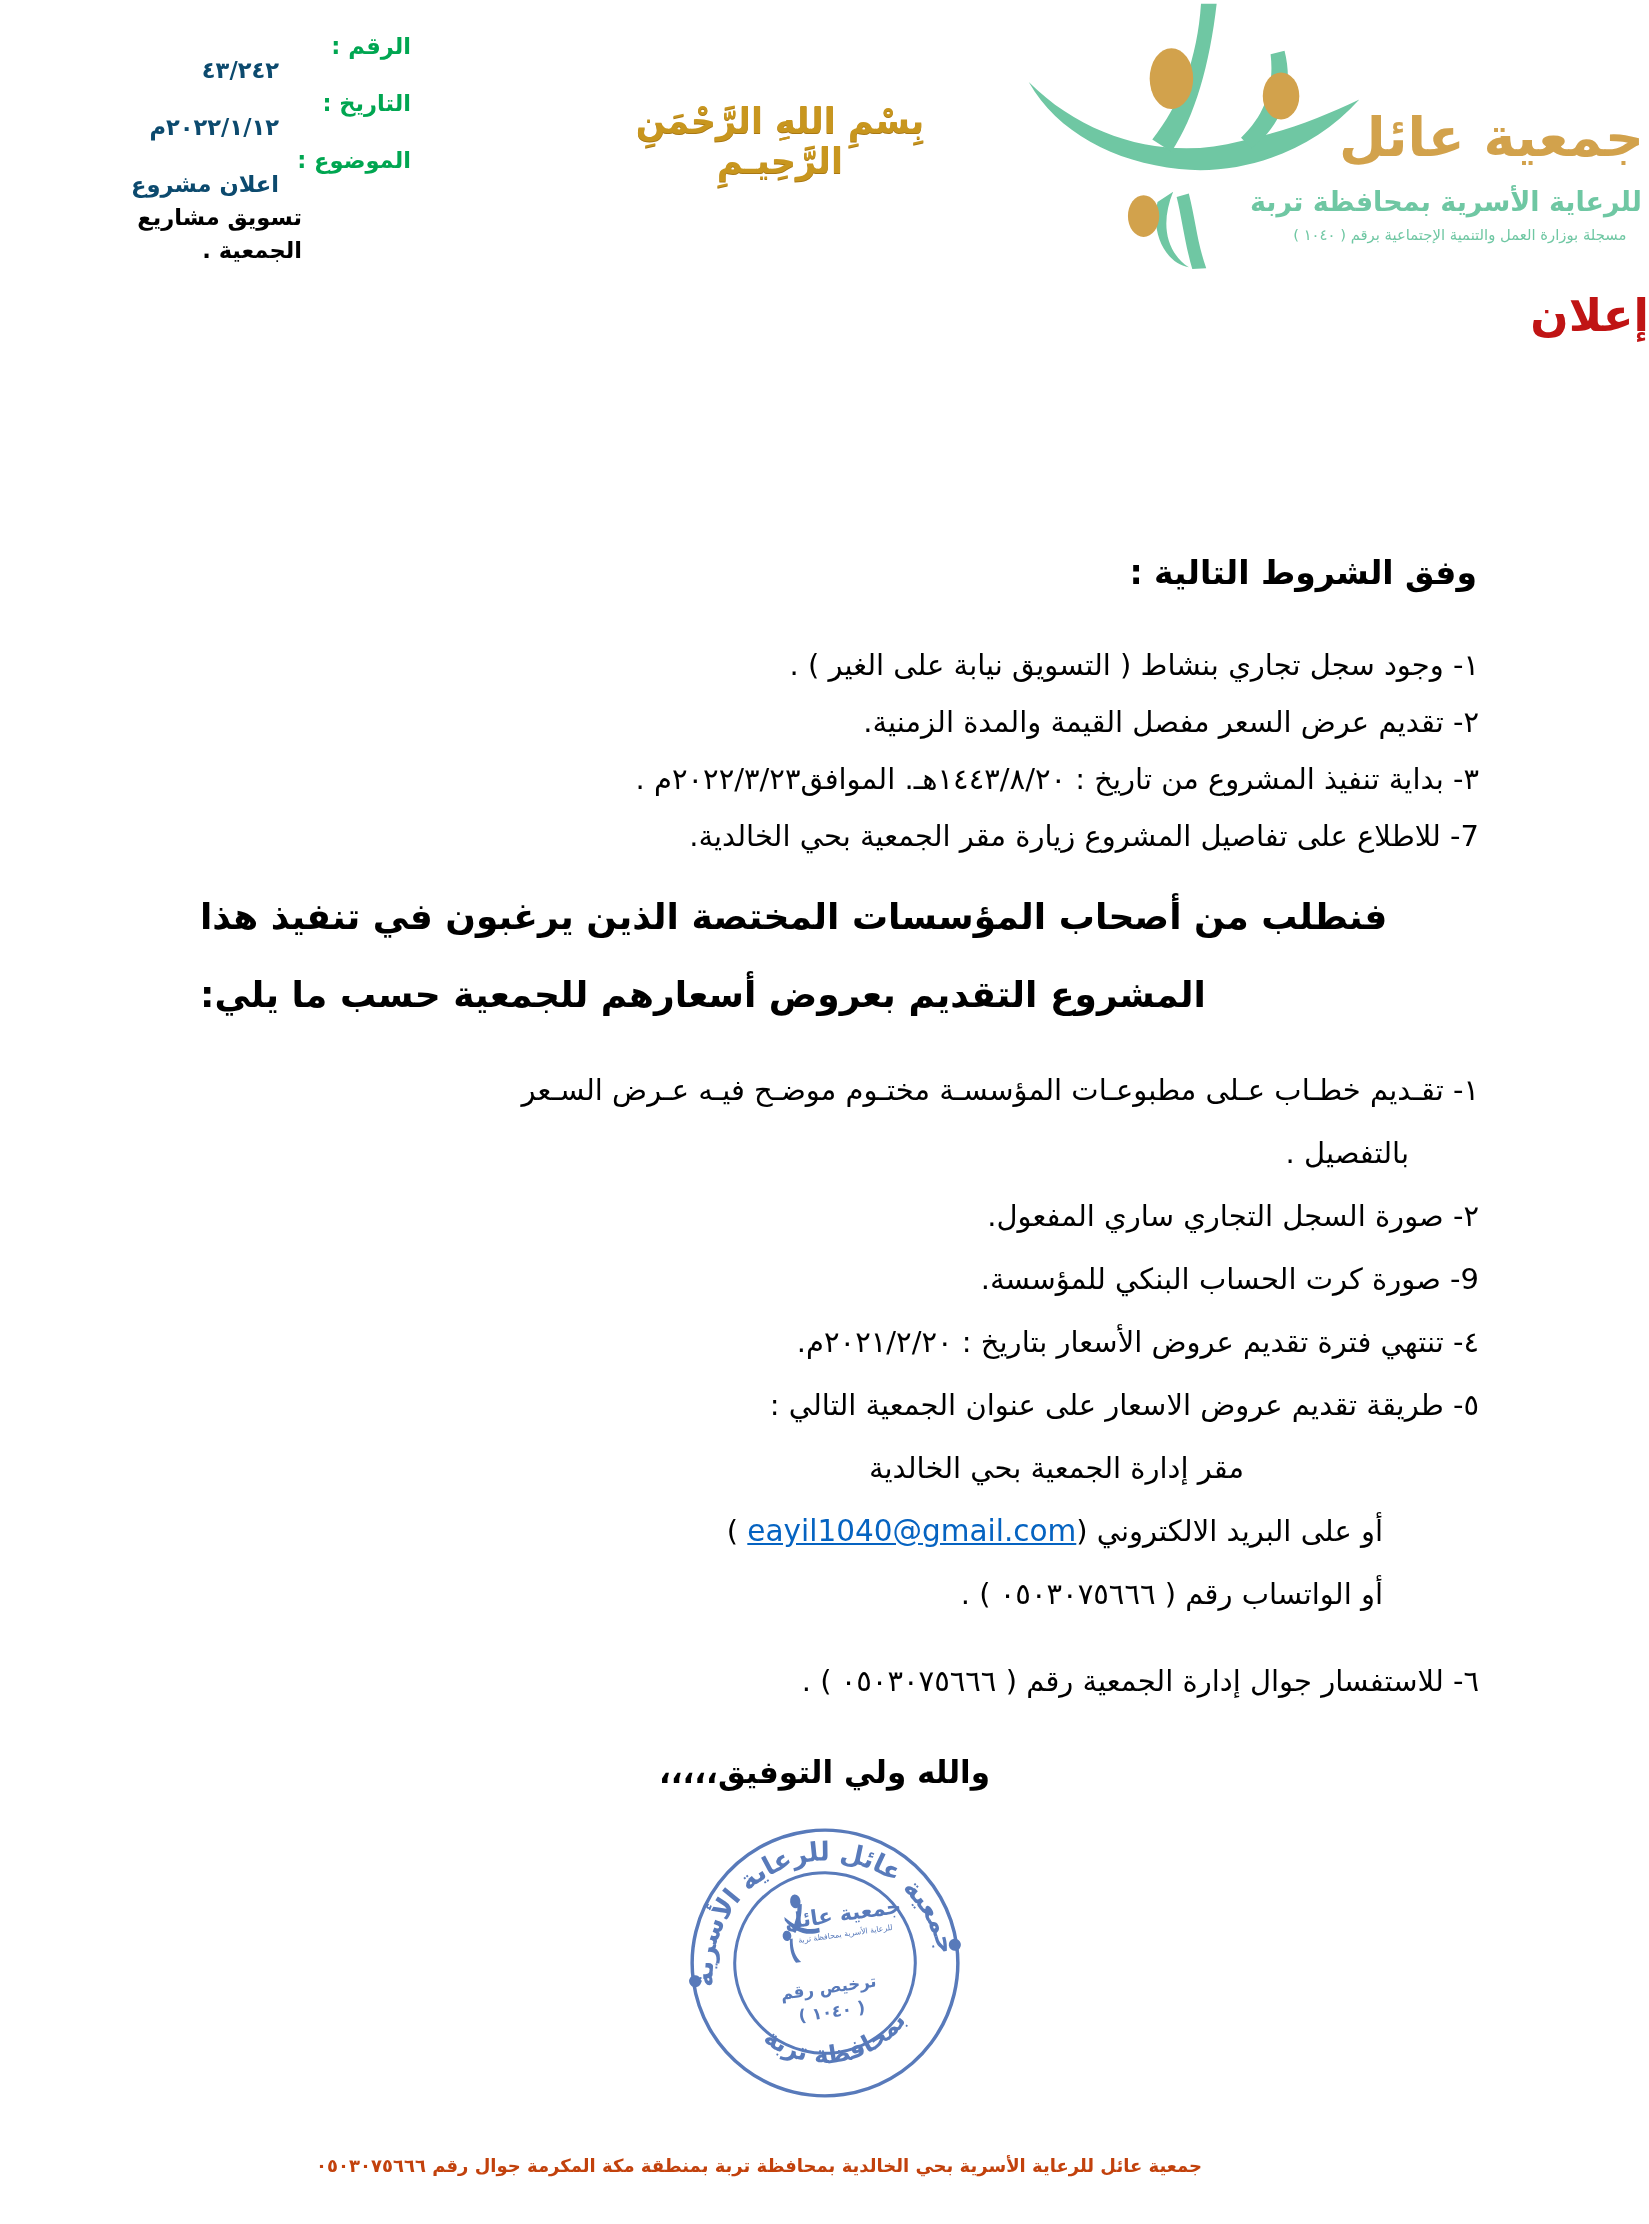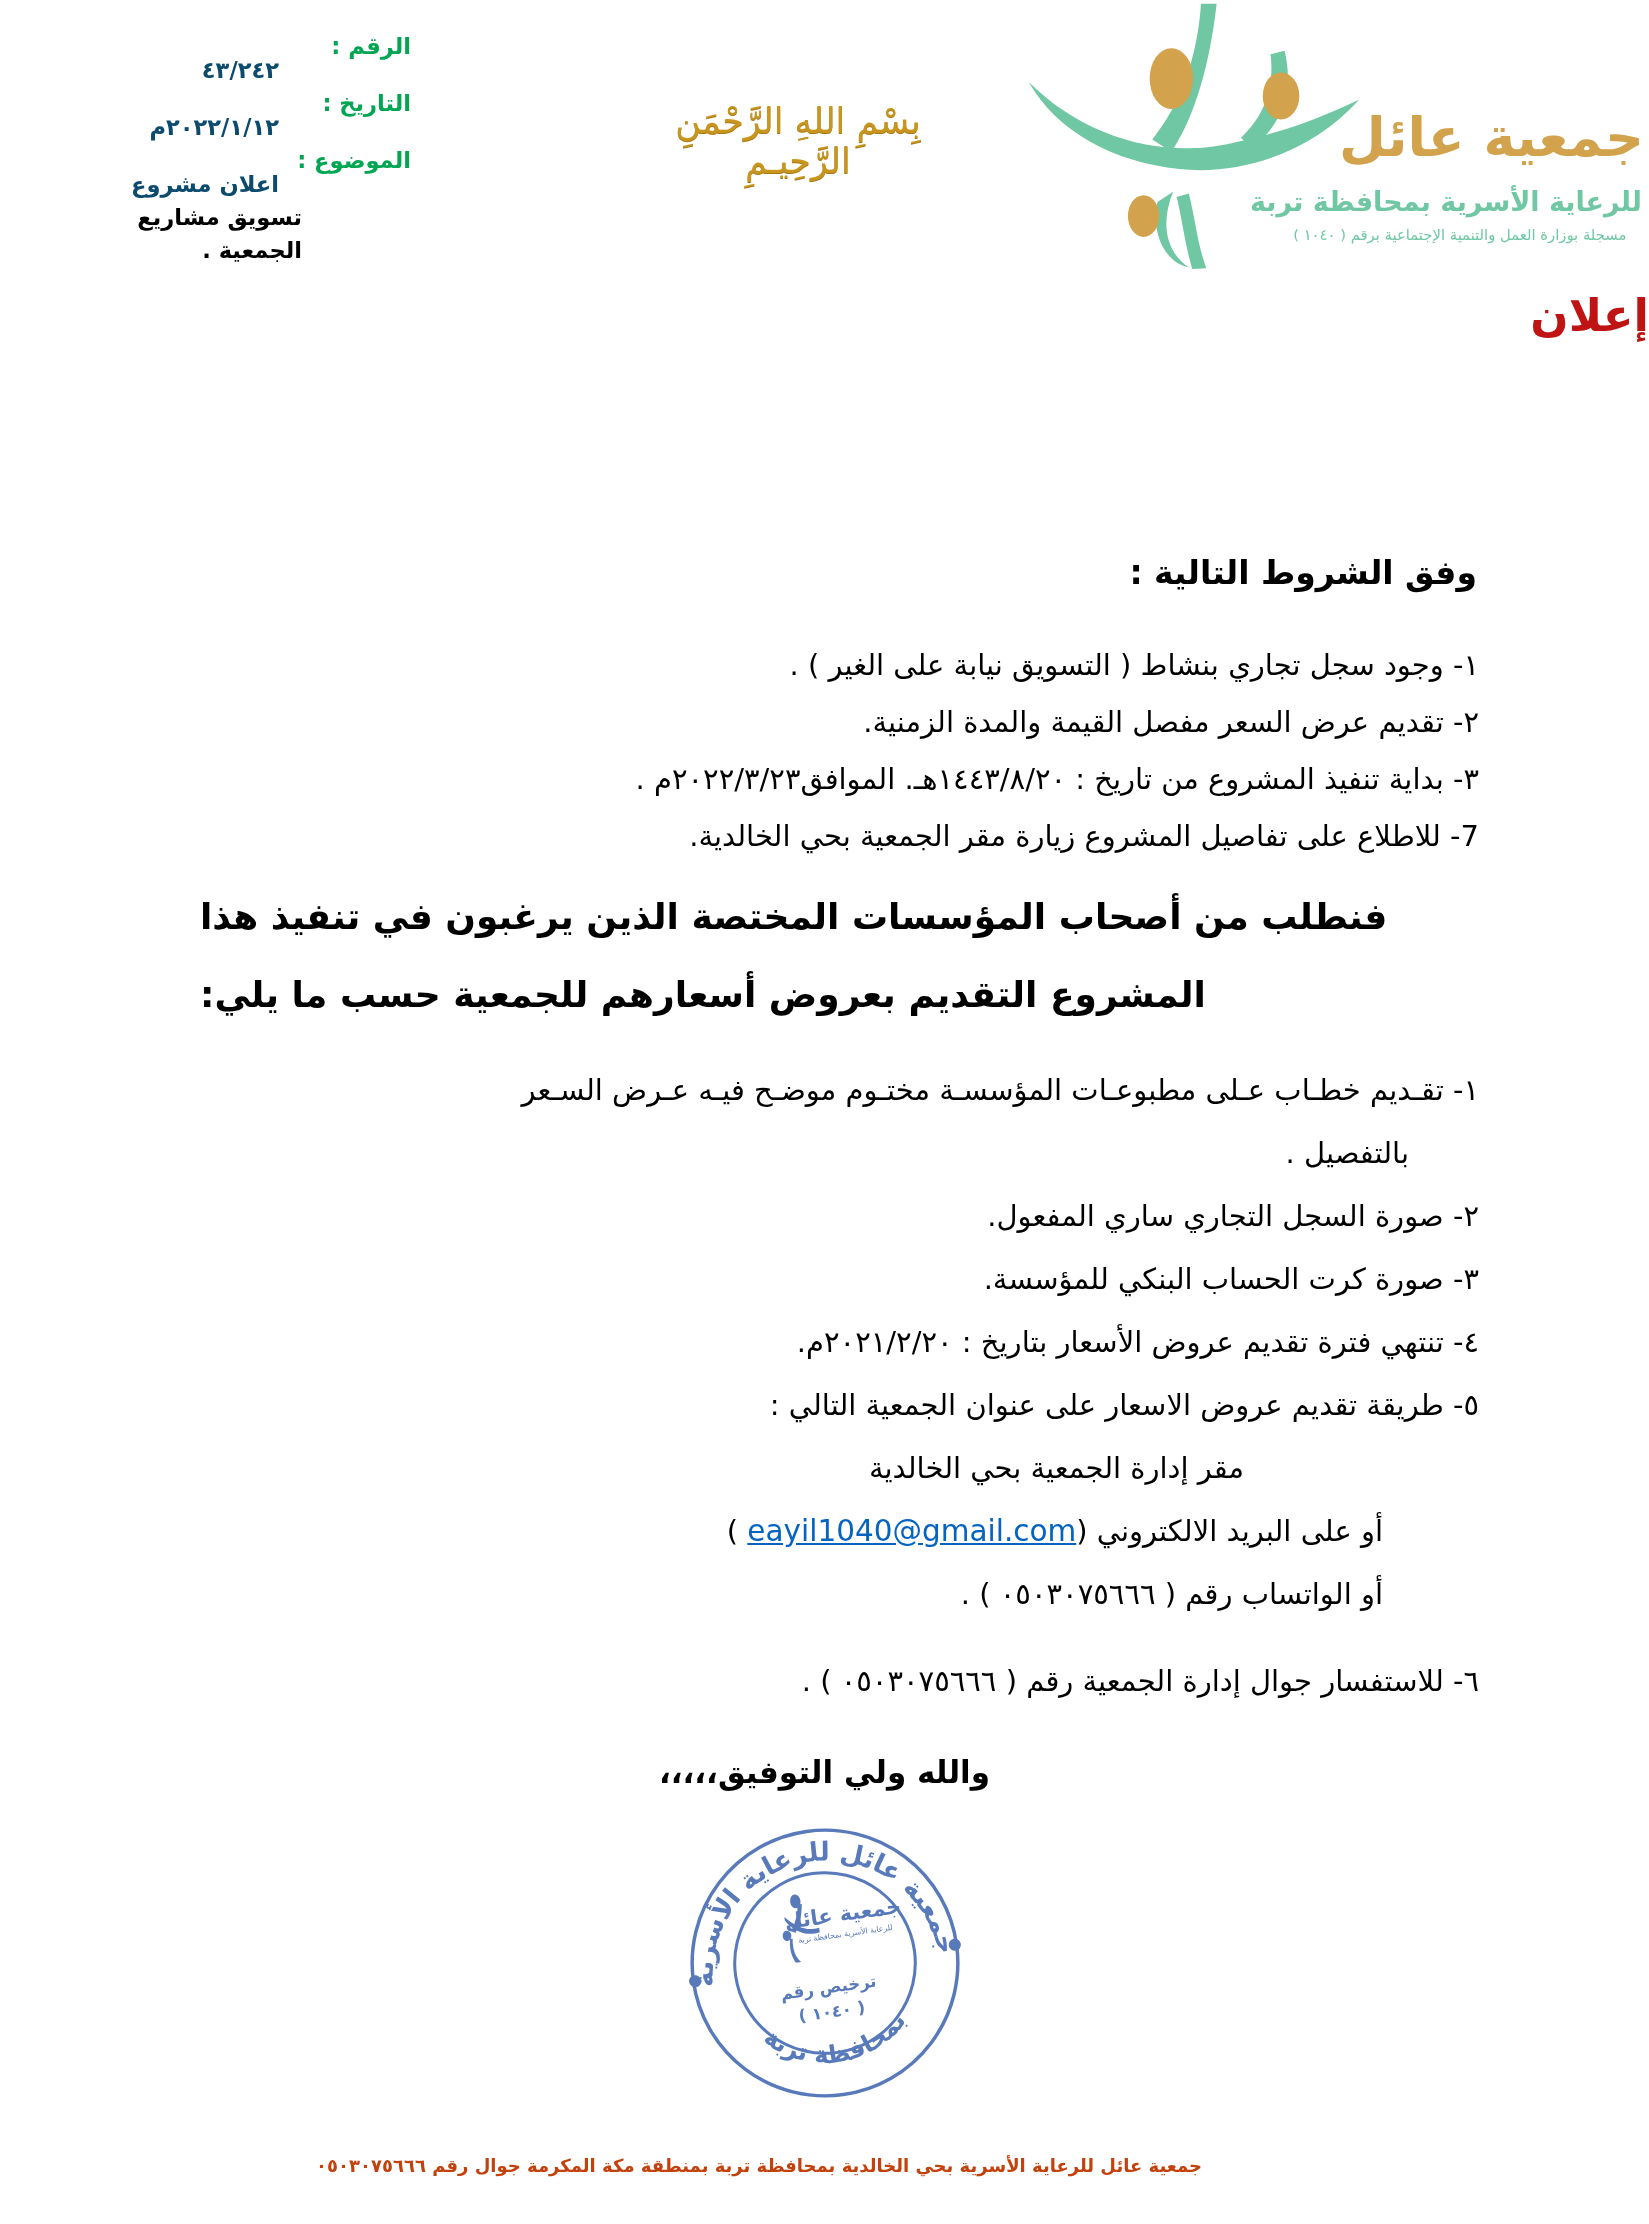--- a/index.html
+++ b/index.html
@@ -13,22 +13,22 @@
     margin:0 auto;
   }
   
   .ref-block{position:absolute;top:29.5px;right:1238px;width:323px;font-size:22.6px;font-weight:bold;line-height:33px;}
   .ref-line{display:flex;flex-direction:row;}
   .ref-line .lbl{color:#00A651;width:132px;flex:0 0 auto;}
   .ref-line .val{color:#0c4a6e;margin-top:24px;}
   .ref-cont2{color:#000;}
   
   .bismillah{
-    position:absolute;top:101px;left:624px;width:348px;text-align:center;
-    font-size:35px;font-weight:normal;color:#C8961E;
+    position:absolute;top:101px;left:606px;width:348px;text-align:center;
+    font-size:35px;font-weight:bold;color:#C8961E;
     text-shadow:0 0.9px 0 #a87714;
   }
   
   .logo{position:absolute;top:0;left:1025px;width:624px;height:271px;}
   .logo-figures{position:absolute;left:1.7px;top:1.7px;width:348px;height:268px;}
   .logo-name{position:absolute;right:5.2px;top:106px;font-size:54px;font-weight:bold;color:#D2A24C;white-space:nowrap;}
   .logo-sub{position:absolute;right:7px;top:186px;font-size:27px;font-weight:bold;color:#6FC7A3;white-space:nowrap;}
   .logo-reg{position:absolute;right:22.6px;top:226px;font-size:14.8px;color:#6FC7A3;white-space:nowrap;}
   
   .title-i3lan{position:absolute;top:289px;left:0;width:100%;font-size:45px;font-weight:bold;color:#C01414;}
@@ -108,21 +108,21 @@
 
   <div class="request">
     <div>فنطلب من أصحاب المؤسسات المختصة الذين يرغبون في تنفيذ هذا</div>
     <div>المشروع التقديم بعروض أسعارهم للجمعية حسب ما يلي:</div>
   </div>
 
   <div class="sub-list">
     <div class="row">١- تقـديم خطـاب عـلى مطبوعـات المؤسسـة مختـوم موضـح فيـه عـرض السـعر</div>
     <div class="row indent-sm">بالتفصيل .</div>
     <div class="row">٢- صورة السجل التجاري ساري المفعول.</div>
-    <div class="row">٣- صورة كرت الحساب البنكي للمؤسسة.</div>
+    <div class="row">9- صورة كرت الحساب البنكي للمؤسسة.</div>
     <div class="row">٤-  تنتهي فترة تقديم عروض الأسعار بتاريخ : ٢٠٢١/٢/٢٠م.</div>
     <div class="row">٥- طريقة تقديم عروض الاسعار على عنوان الجمعية التالي :</div>
     <div class="row indent-lg">مقر إدارة الجمعية بحي الخالدية</div>
     <div class="row indent-md">
       <span>أو على البريد الالكتروني  (</span><a class="email" href="#">eayil1040@gmail.com</a><span> )</span>
     </div>
     <div class="row indent-md">أو الواتساب رقم ( ٠٥٠٣٠٧٥٦٦٦ )   .</div>
     <div class="row last">٦- للاستفسار جوال إدارة الجمعية رقم ( ٠٥٠٣٠٧٥٦٦٦ ) .</div>
   </div>
 

